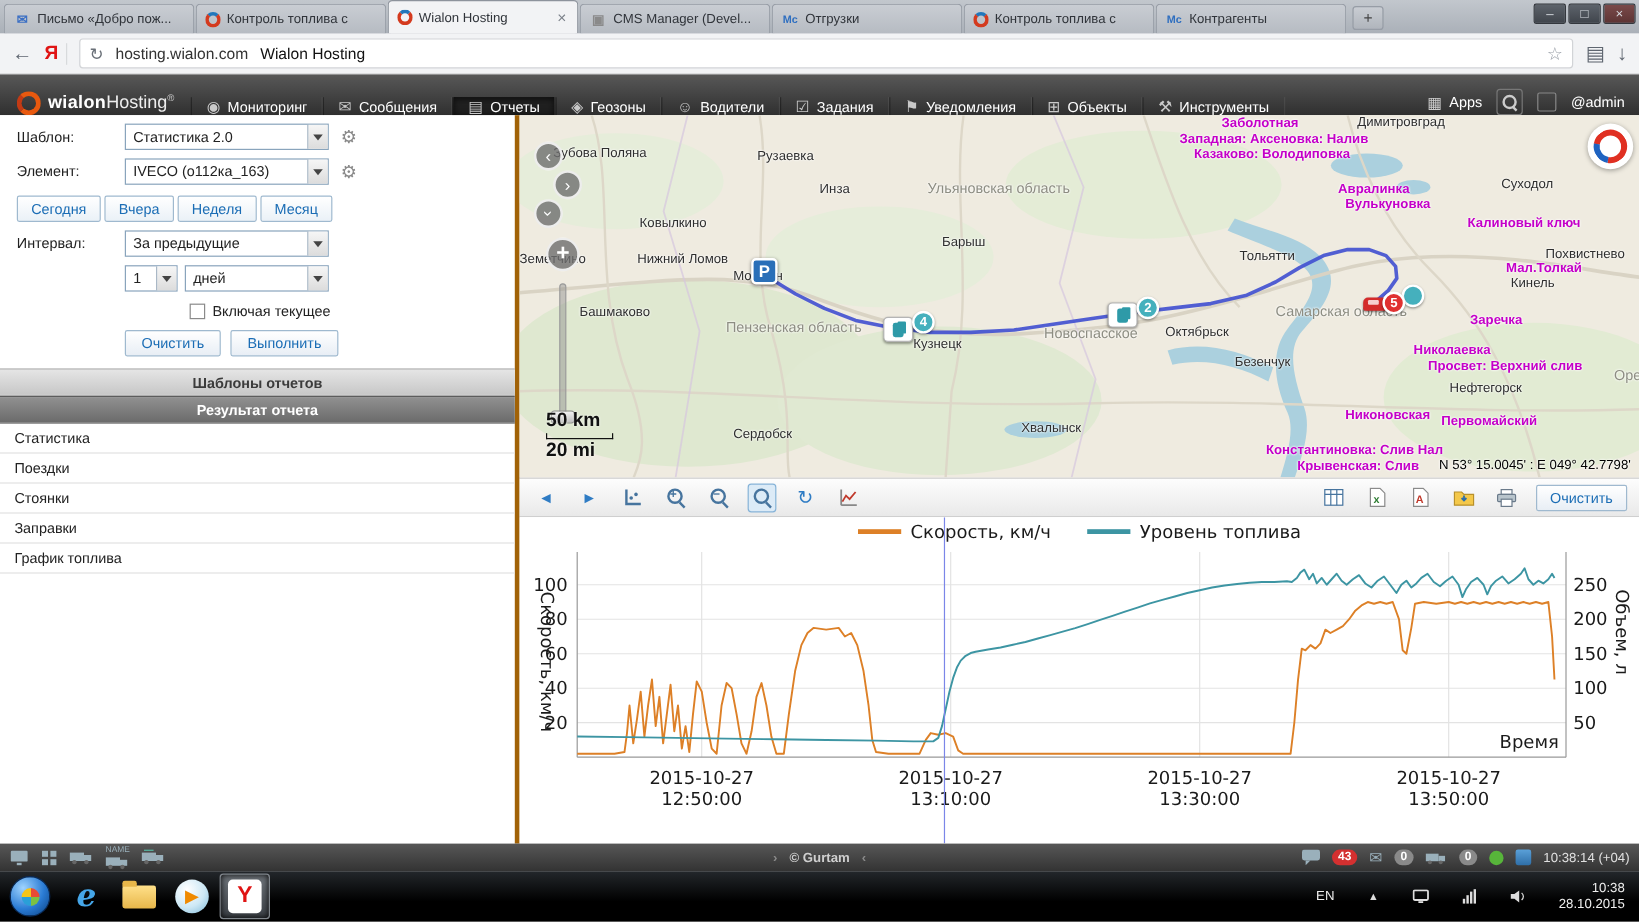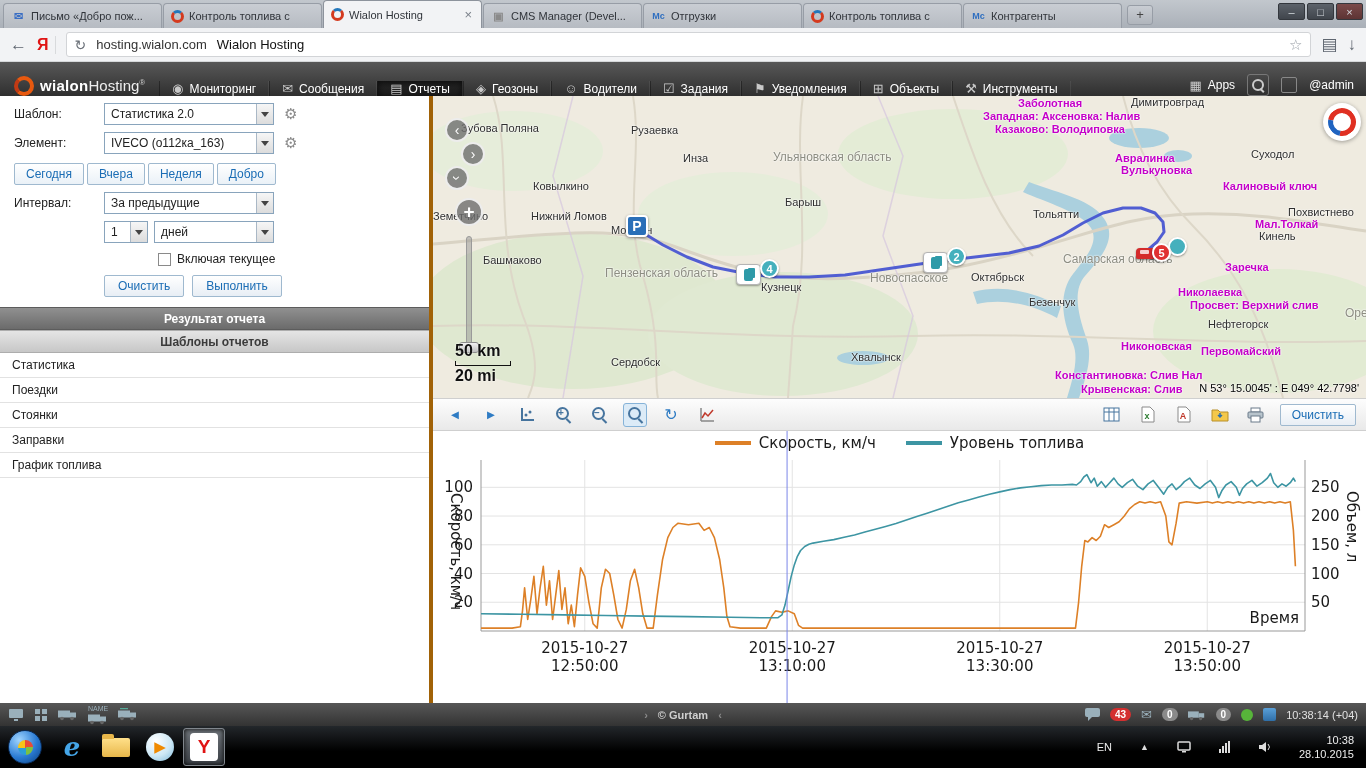--- a/index.html
+++ b/index.html
@@ -327,21 +327,21 @@
         <span class="arrowbox">
             <i></i>
           </span>
       </div>
       <span class="wrench">⚙</span>
     </div>
     <div class="period-row" id="period-row">
         <span class="pbtn">Сегодня</span>
         <span class="pbtn">Вчера</span>
         <span class="pbtn">Неделя</span>
-        <span class="pbtn">Добро</span>
+        <span class="pbtn">Месяц</span>
       </div>
     <div class="form-row">
       <span class="form-label">Интервал:</span>
       <div class="selectbox w170">
         <span>За предыдущие</span>
         <span class="arrowbox">
             <i></i>
           </span>
       </div>
     </div>
@@ -360,22 +360,22 @@
       </div>
     </div>
     <div class="checkbox-row">
       <span class="checkbox"></span>
       <span>Включая текущее</span>
     </div>
     <div class="action-row">
       <span class="abtn">Очистить</span>
       <span class="abtn">Выполнить</span>
     </div>
+    <div class="section-header">Шаблоны отчетов</div>
     <div class="section-header dark">Результат отчета</div>
-    <div class="section-header">Шаблоны отчетов</div>
     <div id="report-items">
         <div class="report-item">Статистика</div>
         <div class="report-item">Поездки</div>
         <div class="report-item">Стоянки</div>
         <div class="report-item">Заправки</div>
         <div class="report-item">График топлива</div>
       </div>
   </div>
 
   <div class="map">

